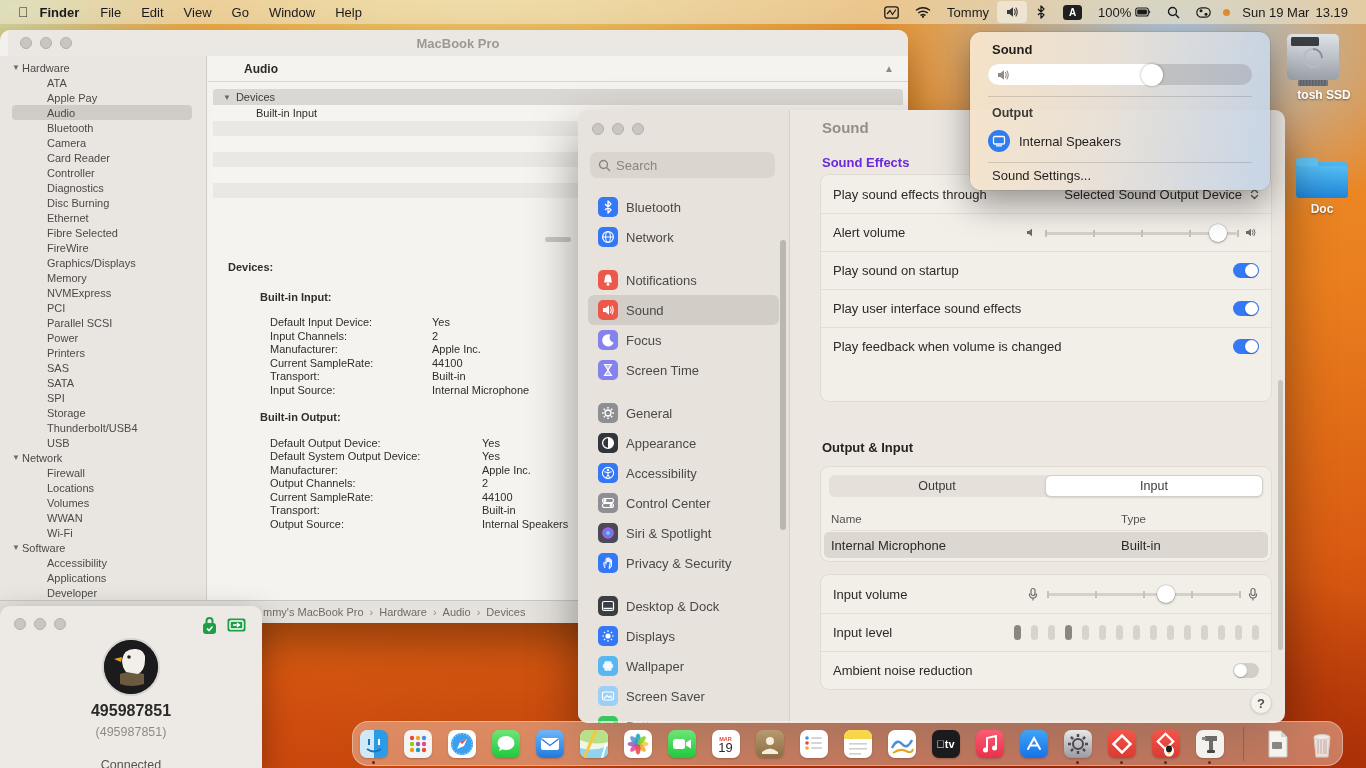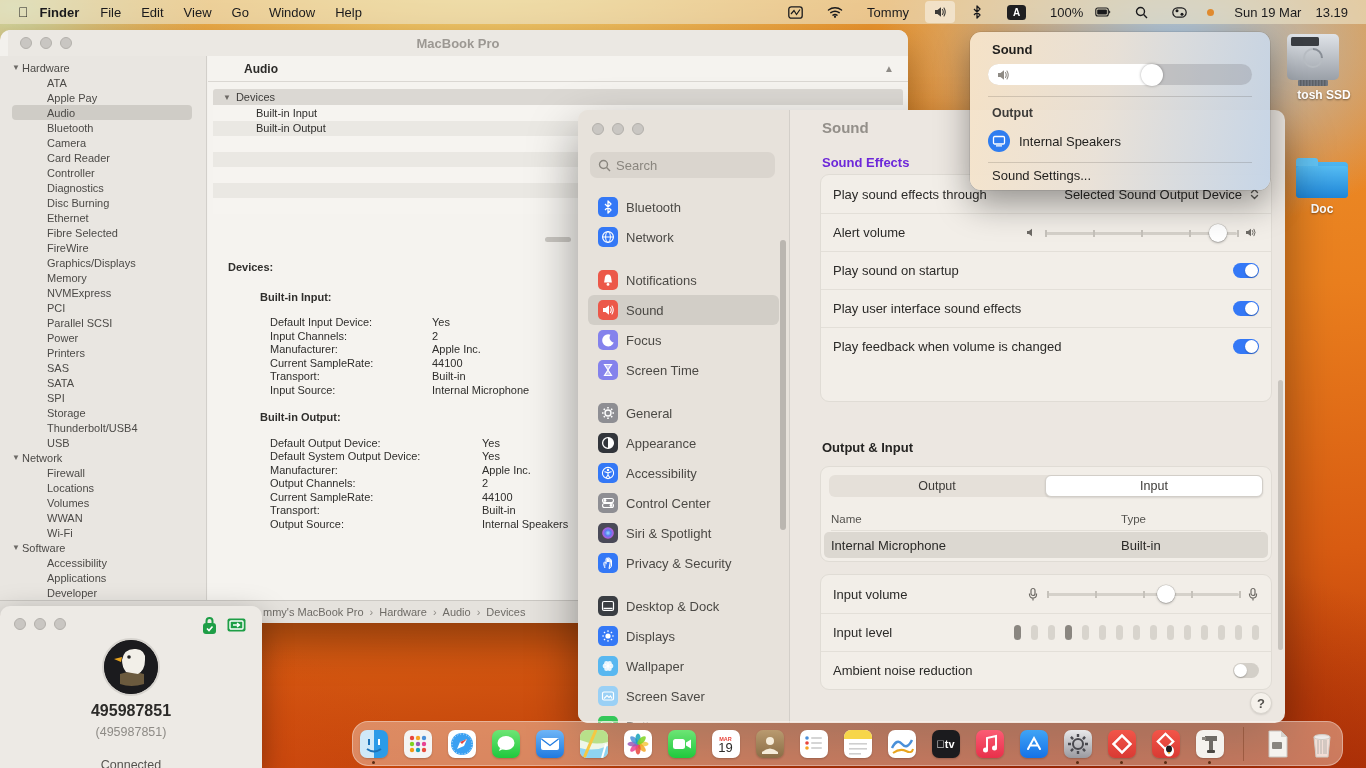--- a/index.html
+++ b/index.html
@@ -14,21 +14,21 @@
       radial-gradient(500px 300px at 10% 104%, #d2490f 0%, rgba(210,73,15,0) 60%),
       linear-gradient(175deg, #eb9c33 0%, #ea7f1e 45%, #d95c12 75%, #b63708 100%);
   }
   
   .menubar { position:absolute; left:0; top:0; width:1366px; height:24px; z-index:60;
     background:rgba(235,227,200,0.62); display:flex; align-items:center;
     font-size:13px; color:#1a1a1c; }
   .menubar .apple { margin-left:18px; font-size:14px; }
   .menubar .mitem { padding:0 10px; }
   .menubar .mitem.bold { font-weight:bold; padding:0 11px; }
-  .mb-right { margin-left:auto; display:flex; align-items:center; gap:8px; padding-right:10px; }
+  .mb-right { margin-left:auto; display:flex; align-items:center; gap:0; padding-right:10px; }
   .mb-status { display:flex; align-items:center; padding:0 8px; height:22px; }
   .mb-status.hl { background:rgba(255,255,255,0.45); border-radius:4px; }
   .mb-status svg { display:block; }
   .kb-box { background:#1f1f21; color:#fff; font-size:10px; font-weight:bold;
     width:19px; height:15px; border-radius:3.5px; display:flex; align-items:center; justify-content:center; }
   .mb-dot { width:7px; height:7px; border-radius:50%; background:#e08a2e; margin:0 4px; }
   .mb-text { font-size:13px; }
   
   .tl { width:12px; height:12px; border-radius:50%; background:#c9c6c2; border:0.5px solid #b3b0ab; }
   .tl-row { display:flex; gap:8px; }
@@ -358,21 +358,20 @@
       <div class="si-sechead">
         <span>Audio</span>
         <span class="caret">▲</span>
       </div>
       <div class="si-table" id="si-table">
           <div class="si-thead">
             <span class="chev">▼</span>
             <span>Devices</span>
           </div>
           <div class="si-trow">Built-in Input</div>
-          <div class="si-trow">Built-in Output</div>
           <div class="si-trow"></div>
           <div class="si-trow"></div>
           <div class="si-trow"></div>
           <div class="si-trow"></div>
           <div class="si-trow"></div>
         </div>
       <div class="si-grip"></div>
       <div class="si-details" id="si-details">
           <div class="d-title">Devices:</div>
           <div class="si-group">

